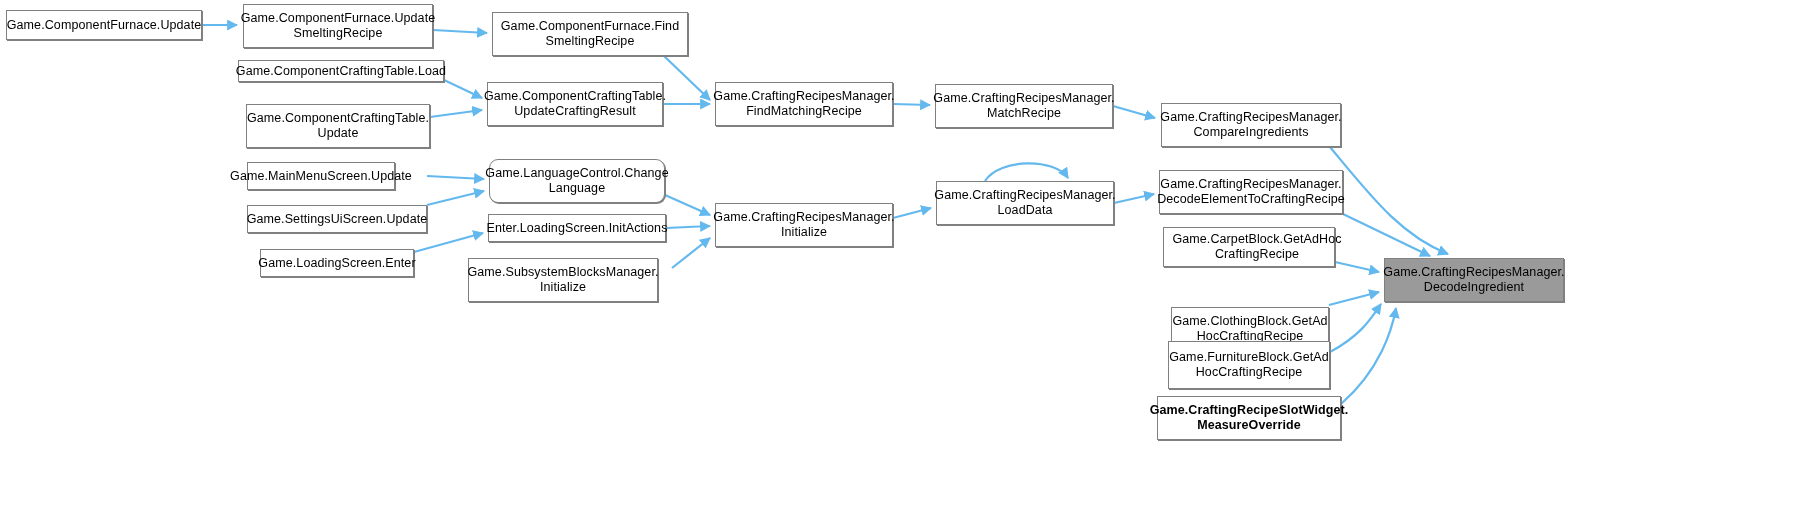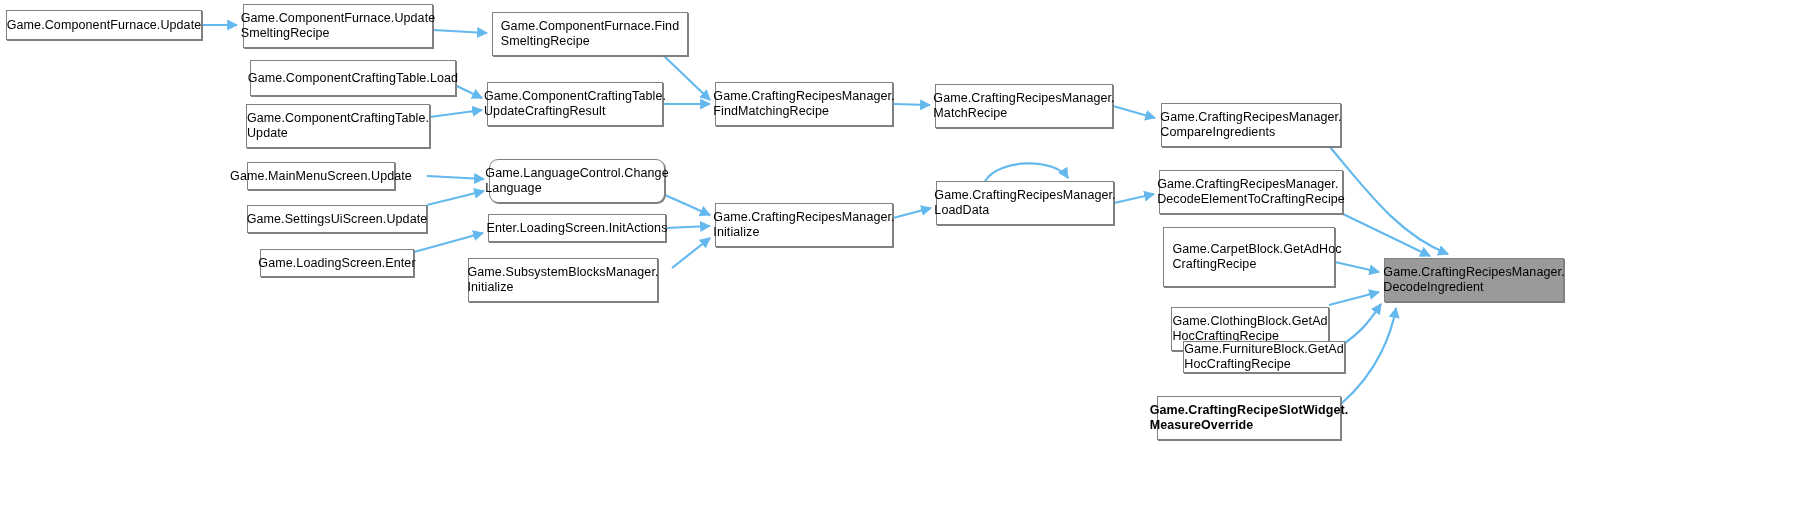--- a/index.html
+++ b/index.html
@@ -26,20 +26,21 @@
   }
   .node {
     position: absolute;
     box-sizing: border-box;
     background: #ffffff;
     border: 1px solid #808080;
     box-shadow: 1px 1px 0 0 #808080;
     display: flex;
     align-items: center;
     justify-content: center;
+    text-align: center;
     color: #000000;
     font-size: 12.5px;
     line-height: 15px;
     letter-spacing: 0.1px;
     white-space: pre-line;
     padding: 0 4px;
     z-index: 2;
   }
   .node.highlight {
     background: #9a9a9a;
@@ -82,21 +83,21 @@
         <path d="M1341,404 C1380,370 1392,330 1396,308" fill="none" stroke="#63b8ee" stroke-width="2.2" marker-end="url(#arrow)"></path>
       </g>
   </svg>
 
   <div id="nodes">
       <div class="node" style="left: 6px; top: 10px; width: 196px; height: 30px;">Game.ComponentFurnace.Update</div>
       <div class="node" style="left: 243px; top: 4px; width: 190px; height: 44px;">Game.ComponentFurnace.Update
 SmeltingRecipe</div>
       <div class="node" style="left: 492px; top: 12px; width: 196px; height: 44px;">Game.ComponentFurnace.Find
 SmeltingRecipe</div>
-      <div class="node" style="left: 250px; top: 60px; width: 206px; height: 36px;">Game.ComponentCraftingTable.Load</div>
+      <div class="node" style="left: 238px; top: 60px; width: 206px; height: 22px;">Game.ComponentCraftingTable.Load</div>
       <div class="node" style="left: 246px; top: 104px; width: 184px; height: 44px;">Game.ComponentCraftingTable.
 Update</div>
       <div class="node" style="left: 487px; top: 82px; width: 176px; height: 44px;">Game.ComponentCraftingTable.
 UpdateCraftingResult</div>
       <div class="node" style="left: 715px; top: 82px; width: 178px; height: 44px;">Game.CraftingRecipesManager.
 FindMatchingRecipe</div>
       <div class="node" style="left: 935px; top: 84px; width: 178px; height: 44px;">Game.CraftingRecipesManager.
 MatchRecipe</div>
       <div class="node" style="left: 1161px; top: 103px; width: 180px; height: 44px;">Game.CraftingRecipesManager.
 CompareIngredients</div>
@@ -107,25 +108,25 @@
       <div class="node" style="left: 488px; top: 214px; width: 178px; height: 28px;">Enter.LoadingScreen.InitActions</div>
       <div class="node" style="left: 260px; top: 249px; width: 154px; height: 28px;">Game.LoadingScreen.Enter</div>
       <div class="node" style="left: 468px; top: 258px; width: 190px; height: 44px;">Game.SubsystemBlocksManager.
 Initialize</div>
       <div class="node" style="left: 715px; top: 203px; width: 178px; height: 44px;">Game.CraftingRecipesManager.
 Initialize</div>
       <div class="node" style="left: 936px; top: 181px; width: 178px; height: 44px;">Game.CraftingRecipesManager.
 LoadData</div>
       <div class="node" style="left: 1159px; top: 170px; width: 184px; height: 44px;">Game.CraftingRecipesManager.
 DecodeElementToCraftingRecipe</div>
-      <div class="node" style="left: 1163px; top: 227px; width: 172px; height: 60px; padding-left: 20px;">Game.CarpetBlock.GetAdHoc
+      <div class="node" style="left: 1163px; top: 227px; width: 172px; height: 40px; padding-left: 20px;">Game.CarpetBlock.GetAdHoc
 CraftingRecipe</div>
       <div class="node" style="left: 1171px; top: 288px; width: 158px; height: 44px; margin-top: 19px;">Game.ClothingBlock.GetAd
 HocCraftingRecipe</div>
-      <div class="node" style="left: 1168px; top: 341px; width: 162px; height: 32px; margin-left: 15px;">Game.FurnitureBlock.GetAd
+      <div class="node" style="left: 1168px; top: 341px; width: 162px; height: 48px;">Game.FurnitureBlock.GetAd
 HocCraftingRecipe</div>
       <div class="node" style="left: 1157px; top: 396px; width: 184px; height: 44px; font-weight: bold;">Game.CraftingRecipeSlotWidget.
 MeasureOverride</div>
       <div class="node highlight" style="left: 1384px; top: 258px; width: 180px; height: 44px;">Game.CraftingRecipesManager.
 DecodeIngredient</div>
     </div>
 
 </div>
 
 </body></html>

